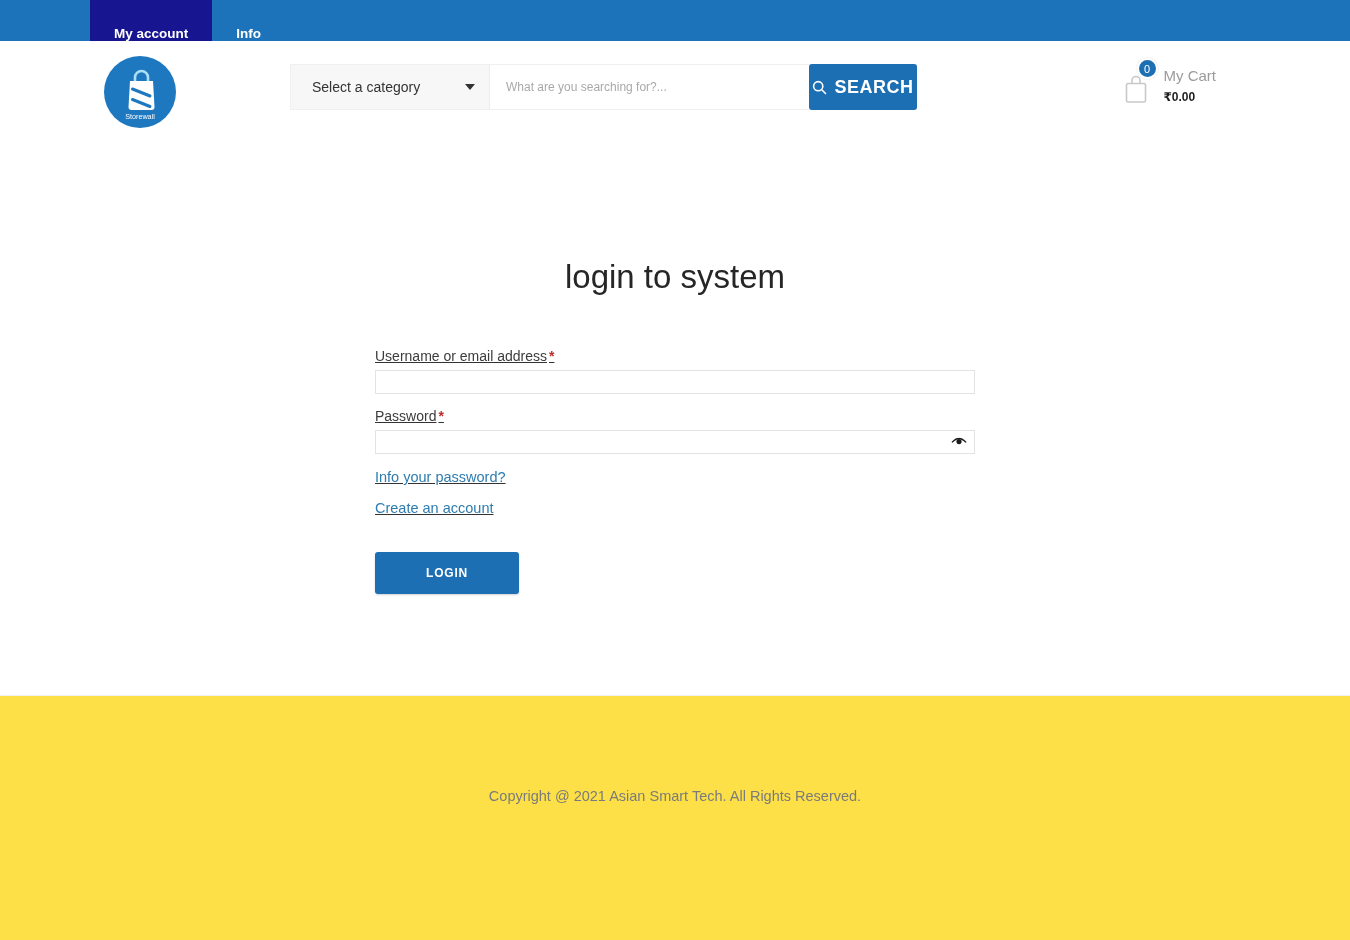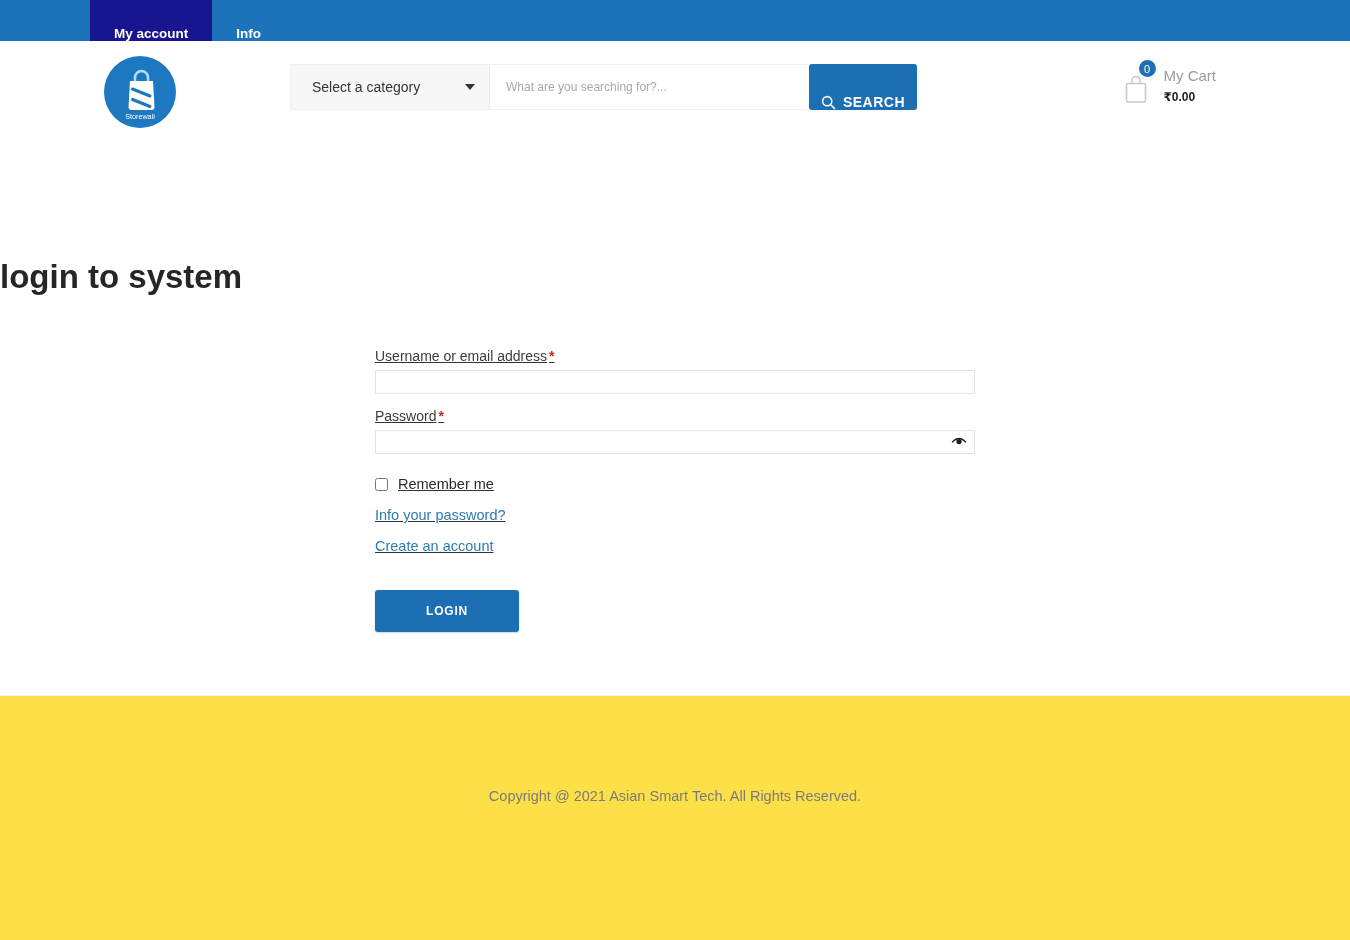--- a/index.html
+++ b/index.html
@@ -79,25 +79,25 @@
   }
   .search-input::placeholder { color: #a9a9a9; opacity: 1; }
   .search-btn {
     width: 108px;
     margin: -1px;
     height: 46px;
     background: #1d6fb4;
     color: #fff;
     border: none;
     border-radius: 3px;
-    font-size: 14px;
+    font-size: 18px;
     font-weight: 700;
     letter-spacing: 0.5px;
     display: flex;
-    align-items: flex-end;
+    align-items: center;
     justify-content: center;
     gap: 7px;
     cursor: pointer;
     font-family: "Liberation Sans", sans-serif;
   }
   .cart {
     position: absolute;
     right: 134px;
     top: 17px;
     display: flex;
@@ -123,24 +123,24 @@
     align-items: center;
     justify-content: center;
   }
   .cart-texts { padding-top: 9px; }
   .cart-label { font-size: 15px; color: #9b9b9b; line-height: 1.2; }
   .cart-total { font-size: 12px; font-weight: 700; color: #1e1e1e; margin-top: 5px; }
 
   
   .main { min-height: 529px; background: #ffffff; }
   .page-title {
-    text-align: left;
+    text-align: center;
     padding-top: 92px;
     font-size: 33px;
-    font-weight: 700;
+    font-weight: 400;
     color: #262626;
     font-family: "Liberation Sans", "DejaVu Sans", sans-serif;
   }
   .login-form {
     width: 600px;
     margin: 52px auto 0 auto;
     text-decoration: underline;
   }
   .field-label {
     font-size: 14px;
@@ -289,24 +289,20 @@
     <div class="text-input-wrap">
       <input class="text-input" type="password" value="" style="">
       <span class="eye-toggle">
         <svg width="16" height="11" viewBox="0 0 16 11">
           <path d="M1 5 Q8 -3 15 5" fill="none" stroke="#1b1b1b" stroke-width="1.5"></path>
           <circle cx="8" cy="4.2" r="2.6" fill="#1b1b1b"></circle>
         </svg>
       </span>
     </div>
 
-    <label class="remember-row">
-      <input type="checkbox" style="">
-      <span>Remember me</span>
-    </label>
 
     <a class="form-link">Info your password?</a>
     <a class="form-link">Create an account</a>
 
     <button class="login-btn" type="submit">LOGIN</button>
 
   </form>
 </main>
 
 <footer class="footer">

